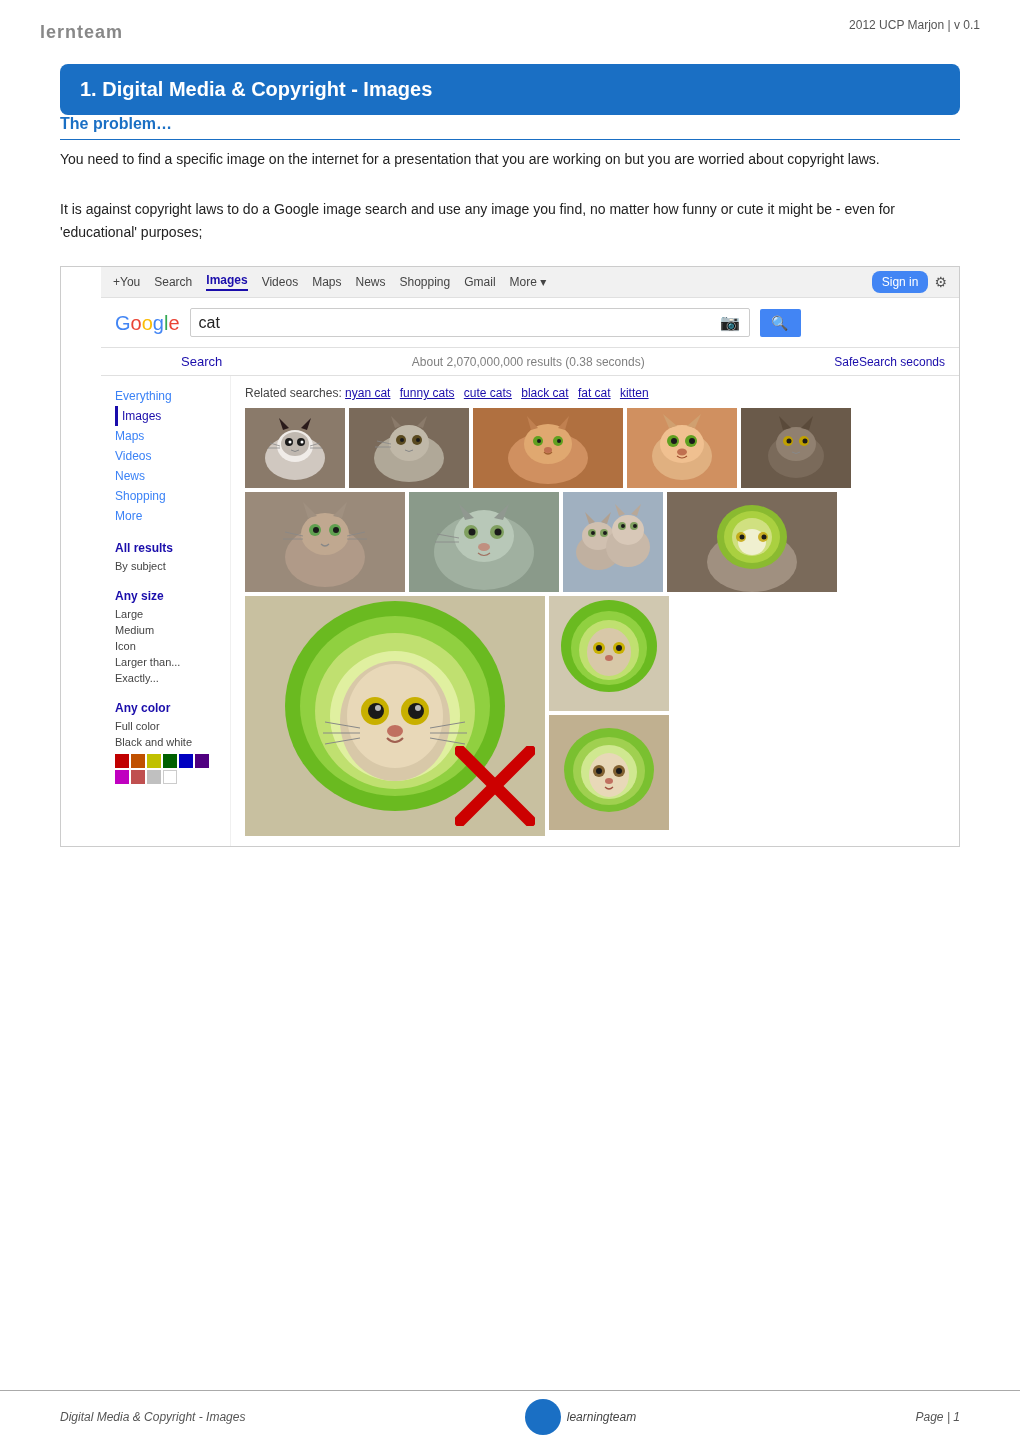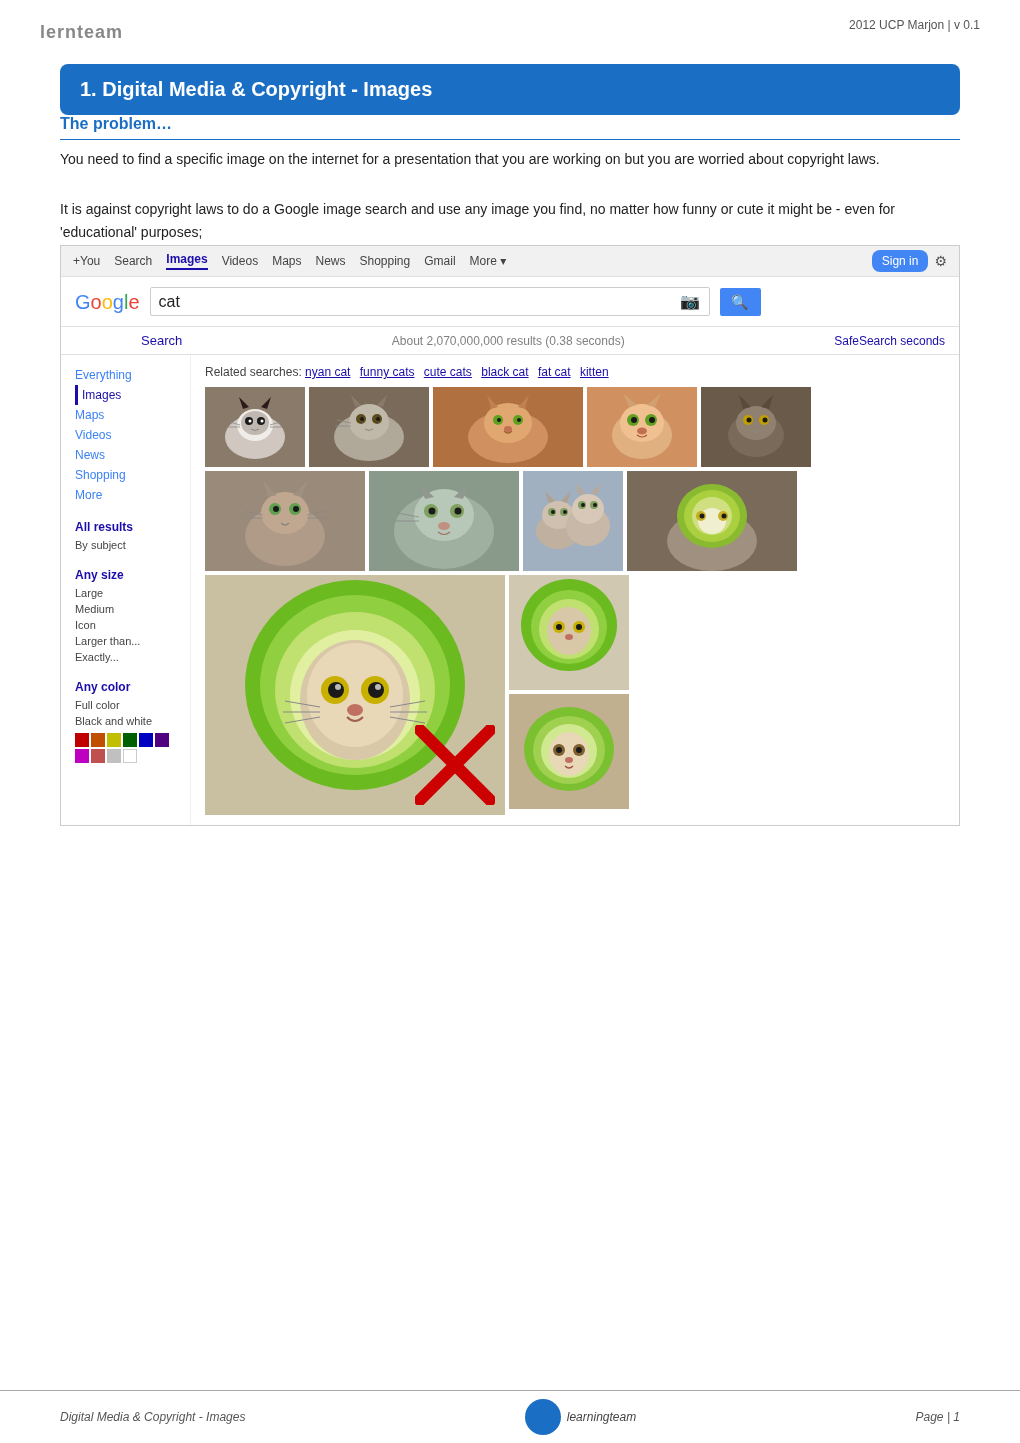--- a/index.html
+++ b/index.html
@@ -67,21 +67,22 @@
       color: #222;
     }
 
     
     .google-screenshot {
       border: 1px solid #ccc;
       width: 100%;
       background: #fff;
       font-family: Arial, sans-serif;
       font-size: 13px;
-      margin-top: 2px;
+      margin-top: 23px;
+      padding-left: 40px;
     }
 
     
     .g-topbar {
       background: #f1f1f1;
       border-bottom: 1px solid #e0e0e0;
       padding: 4px 12px;
       display: flex;
       align-items: center;
       justify-content: space-between;

